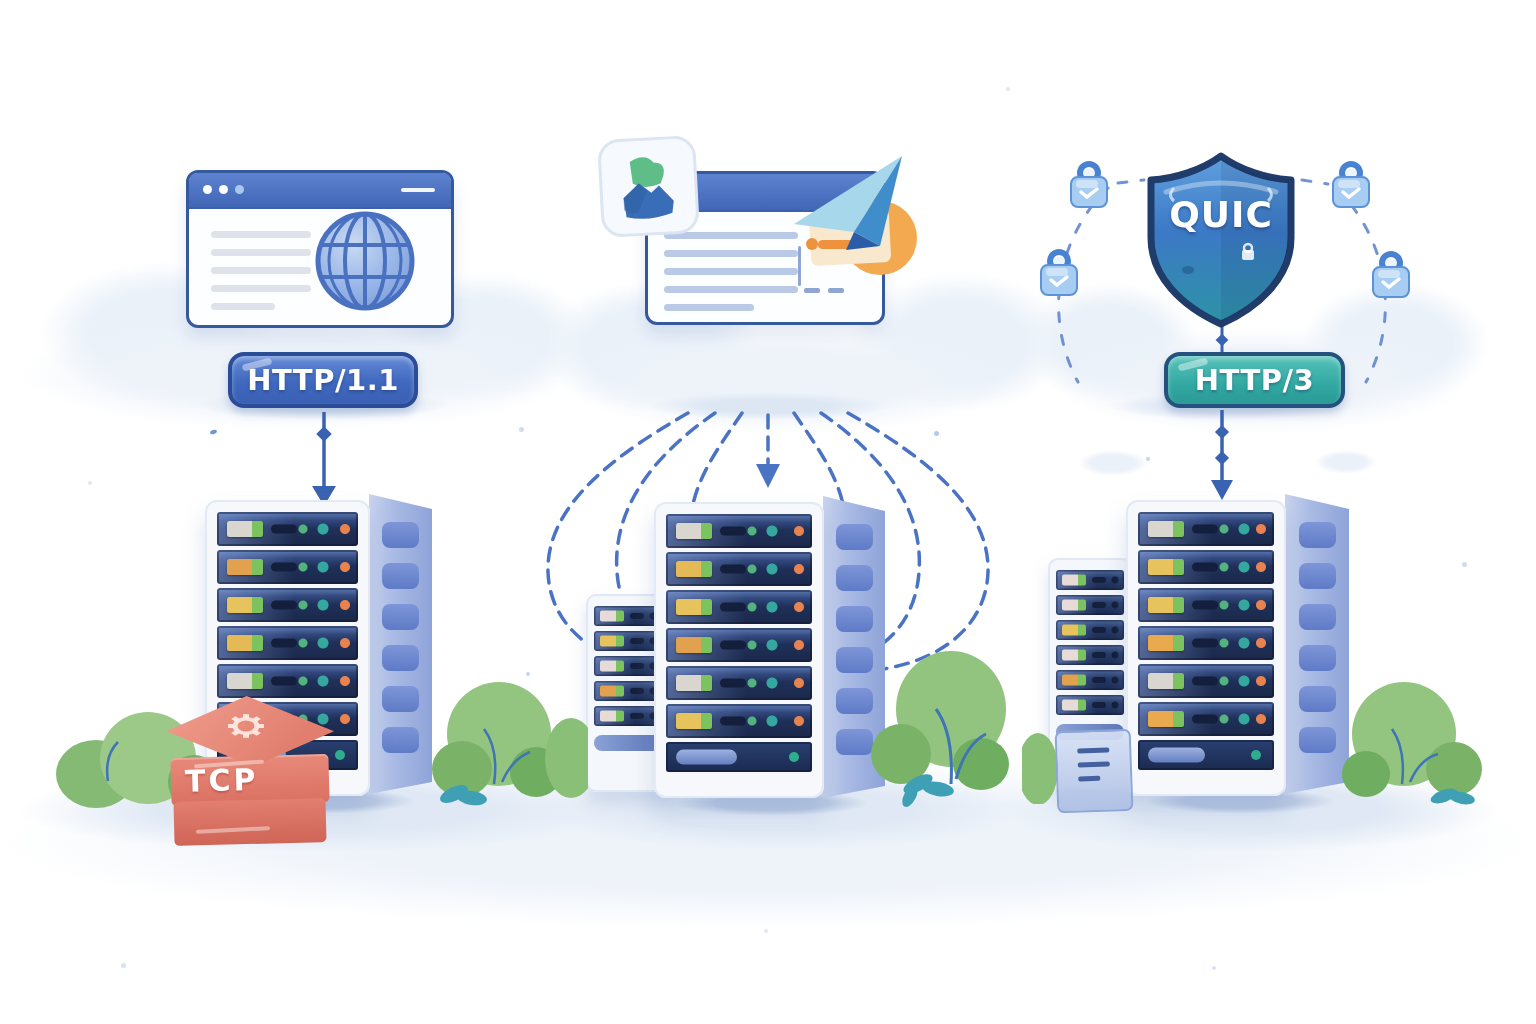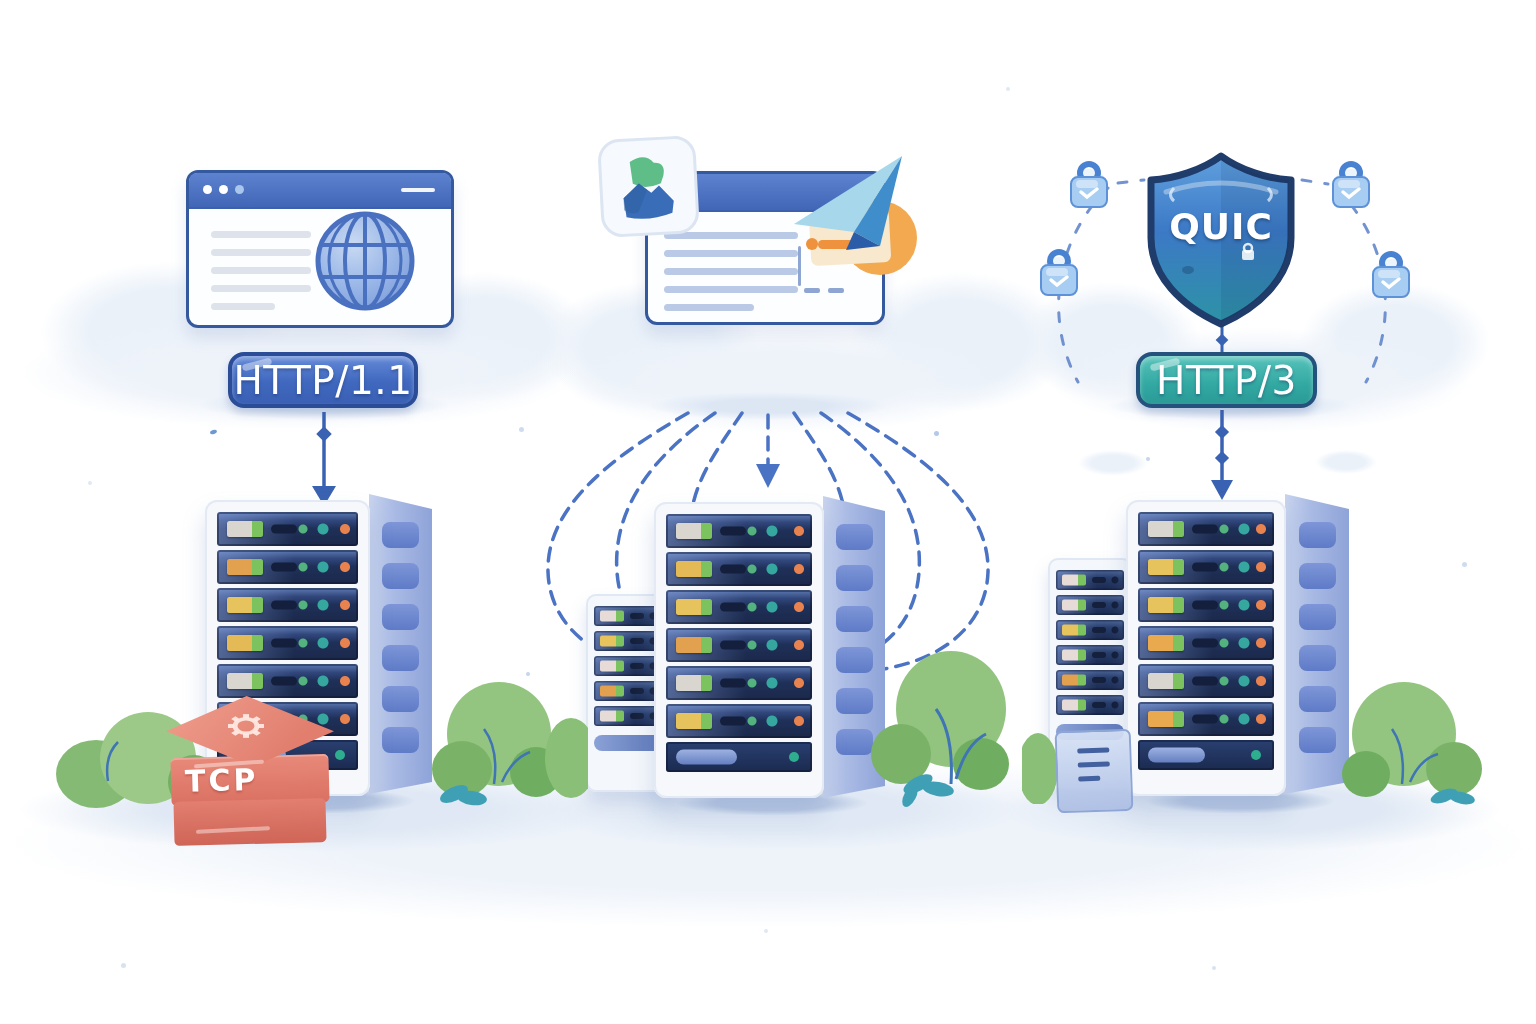--- a/index.html
+++ b/index.html
@@ -21,22 +21,22 @@
   .bar-dash{position:absolute;right:16px;top:15px;width:34px;height:4px;border-radius:2px;background:#f2f6fb;}
   .bline{position:absolute;height:7px;border-radius:3.5px;}
   .formline{position:absolute;background:#8fa6d2;border-radius:2px;}
   
   .badge{position:absolute;z-index:5;display:flex;align-items:center;justify-content:center;
          border:4px solid #2b4c96;border-radius:16px;
          background:linear-gradient(180deg,#6489d8 0%,#3f68be 55%,#3a60b4 100%);
          box-shadow:inset 0 3px 5px rgba(255,255,255,.35), 0 5px 9px rgba(60,90,160,.25);}
   .badge::before{content:"";position:absolute;left:10px;top:5px;width:30px;height:7px;border-radius:4px;
                  background:rgba(255,255,255,.42);transform:rotate(-14deg);}
-  .badge.teal{border-color:#24527d;background:linear-gradient(180deg,#56c3ba 0%,#32a8a2 60%,#2b9a96 100%);}
-  .badge-label{font-weight:normal;font-size:39px;color:#fff;letter-spacing:.5px;
+  .badge.teal{border-color:#24527d;background:linear-gradient(180deg,#56c3ba 0%,#32a8a2 60%,#2b9a96 100%);margin-left:28px;}
+  .badge-label{font-weight:bold;font-size:29px;color:#fff;letter-spacing:.5px;
                text-shadow:0 2px 3px rgba(25,45,95,.38);}
   .badge-shadow{position:absolute;z-index:0;background:radial-gradient(ellipse closest-side,#dde7f4 0%,#dde7f4 50%,rgba(221,231,244,0) 100%);}
   
   .tower{position:absolute;z-index:3;}
   .tower .side{position:absolute;clip-path:polygon(0 0,100% 5%,100% 96%,0 100%);
         background:linear-gradient(90deg,#c9d4ee 0%,#a9bae4 40%,#8ea3d8 100%);
         display:flex;flex-direction:column;align-items:center;gap:15px;padding-top:28px;box-sizing:border-box;}
   .vent{width:37px;height:26px;border-radius:8px;background:linear-gradient(180deg,#7e96d8,#5f7bc7);flex:none;}
   .tower .front{position:absolute;background:#f6f8fc;border-radius:12px;
         box-shadow:inset 0 0 0 2px #e3eaf4, 0 14px 22px rgba(120,145,195,.28);
@@ -361,21 +361,21 @@
           <stop offset="1" stop-color="#2d93a5"></stop>
       </linearGradient>
     </defs>
     <path d="M85 4 C66 18 38 27 15 28 L15 86 C15 124 45 154 85 172 C125 154 155 124 155 86 L155 28 C132 27 104 18 85 4 Z" fill="url(#sg)" stroke="#1f3c6a" stroke-width="7" stroke-linejoin="round"></path>
     <path d="M85 6 C104 18 132 27 153 28 L153 86 C153 123 124 152 85 170 Z" fill="rgba(10,40,80,.10)"></path>
     <path d="M30 40 Q85 22 140 40" stroke="rgba(255,255,255,.35)" stroke-width="5" fill="none" stroke-linecap="round"></path>
     <path d="M38 36 q-7 7 0 13" stroke="rgba(235,245,255,.7)" stroke-width="3" fill="none"></path>
     <path d="M132 36 q7 7 0 13" stroke="rgba(235,245,255,.7)" stroke-width="3" fill="none"></path>
     <ellipse cx="52" cy="118" rx="6" ry="4" fill="rgba(15,45,85,.3)"></ellipse>
   </svg>
-  <div class="quic-label" style="left:1136px;top:206px;width:170px;">QUIC</div>
+  <div class="quic-label" style="left:1136px;top:194px;width:170px;">QUIC</div>
   <svg style="position:absolute;left:1240px;top:242px;z-index:5;" width="16" height="20" viewBox="0 0 16 20">
     <circle cx="8" cy="6" r="4" fill="none" stroke="rgba(255,255,255,.85)" stroke-width="2.5"></circle>
     <rect x="2" y="8" width="12" height="10" rx="2" fill="rgba(255,255,255,.85)"></rect>
   </svg>
 
   <svg class="lock" style="left:1068px;top:158px;" width="42" height="54" viewBox="0 0 42 54">
     <circle cx="21" cy="30" r="19" fill="#dcebf8" opacity=".55"></circle>
     <circle cx="21" cy="15" r="9" fill="none" stroke="#4a82d2" stroke-width="6"></circle>
     <rect x="3" y="19" width="36" height="30" rx="7" fill="#a7cdf2" stroke="#5d92d8" stroke-width="2"></rect>
     <rect x="8" y="22" width="22" height="8" rx="4" fill="rgba(255,255,255,.45)"></rect>

